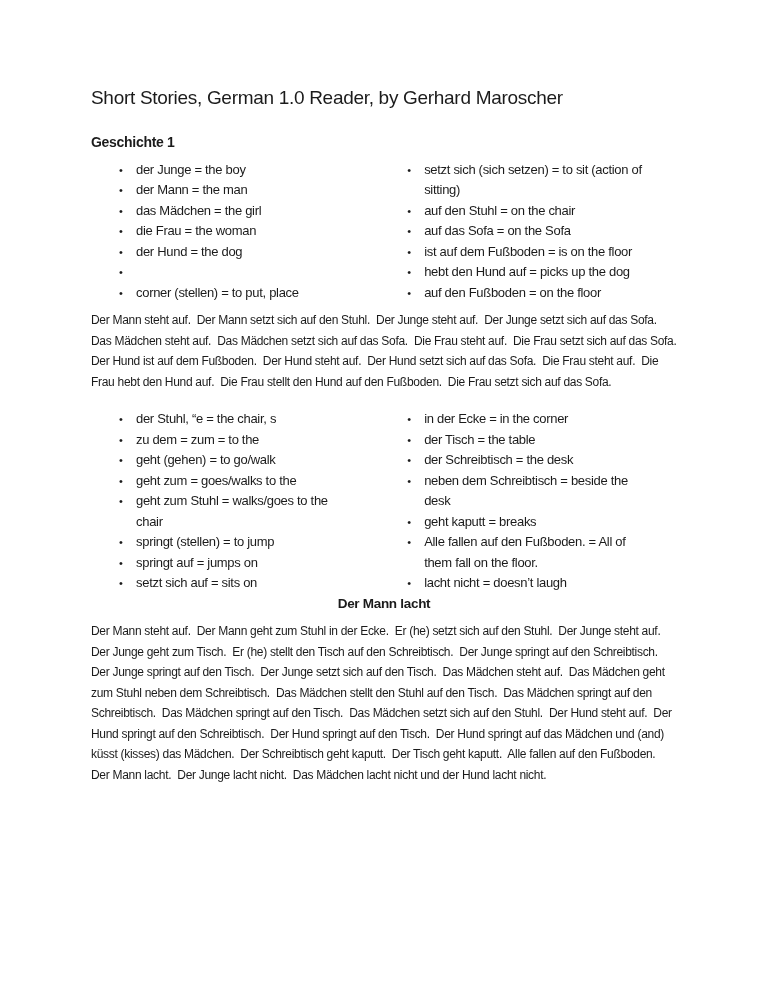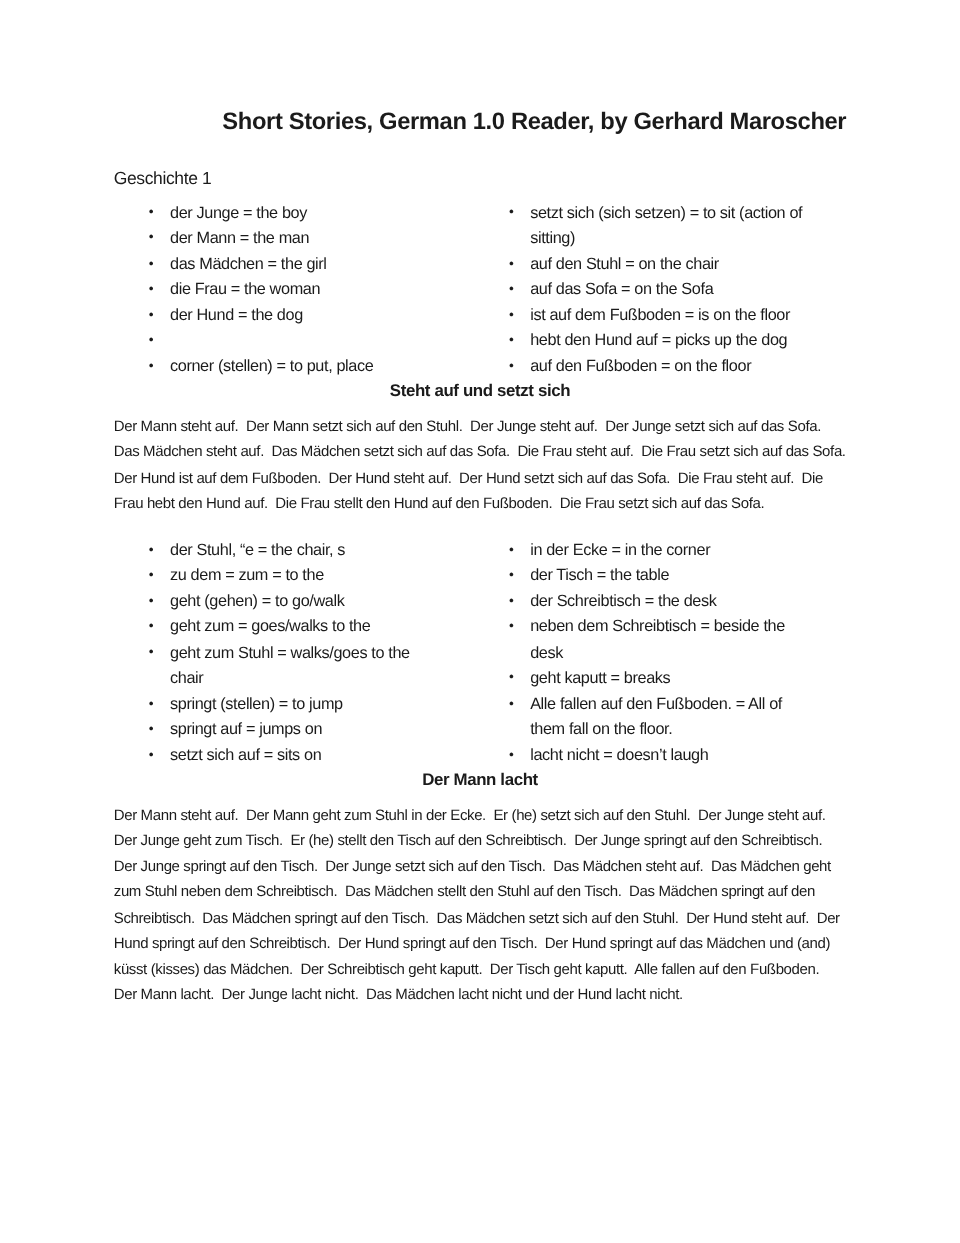--- a/index.html
+++ b/index.html
@@ -15,29 +15,29 @@
   }
   .page {
     box-sizing: border-box;
     width: 768px;
     height: 994px;
     padding: 86px 91px 0 91px;
   }
   .doc-title {
     font-size: 19px;
     line-height: 24px;
-    font-weight: 700;
-    text-align: right;
+    font-weight: 400;
+    text-align: left;
     margin: 0 0 22px 0;
     white-space: nowrap;
   }
   .sec-heading {
     font-size: 14px;
     line-height: 20.5px;
-    font-weight: 400;
+    font-weight: 700;
     margin: 0;
   }
   .vocab {
     display: flex;
     margin-top: 7px;
   }
   .vocab-col { box-sizing: border-box; }
   .vocab-col.left  { width: 344px; padding-left: 28px; }
   .vocab-col.right { width: 296px; }
   .vi {
@@ -128,21 +128,20 @@
             <span class="dot">•</span>
             <span class="vtext">hebt den Hund auf = picks up the dog</span>
           </div>
         <div class="vi">
             <span class="dot">•</span>
             <span class="vtext">auf den Fußboden = on the floor</span>
           </div>
       </div>
     </div>
 
-    <div class="story-title">Steht auf und setzt sich</div>
     <div class="para">Der Mann steht auf.  Der Mann setzt sich auf den Stuhl.  Der Junge steht auf.  Der Junge setzt sich auf das Sofa.  Das Mädchen steht auf.  Das Mädchen setzt sich auf das Sofa.  Die Frau steht auf.  Die Frau setzt sich auf das Sofa.  Der Hund ist auf dem Fußboden.  Der Hund steht auf.  Der Hund setzt sich auf das Sofa.  Die Frau steht auf.  Die Frau hebt den Hund auf.  Die Frau stellt den Hund auf den Fußboden.  Die Frau setzt sich auf das Sofa.</div>
   </div>
 
   <div>
 
     <div class="vocab">
       <div class="vocab-col left">
         <div class="vi">
             <span class="dot">•</span>
             <span class="vtext">der Stuhl, “e = the chair, s</span>

